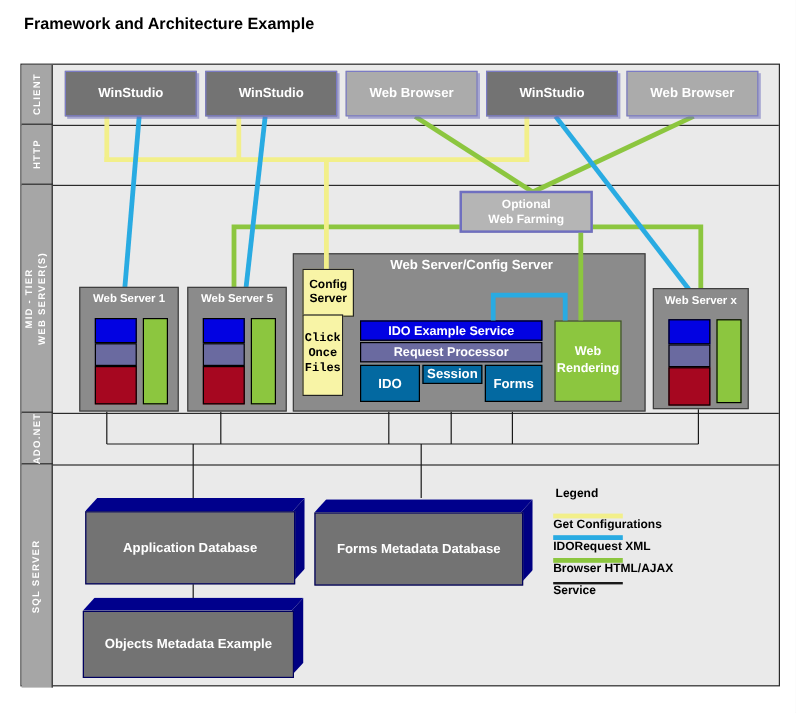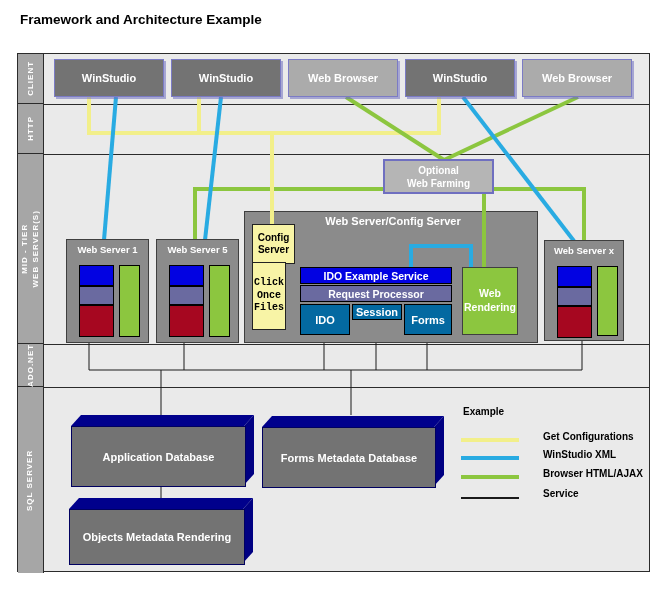--- a/index.html
+++ b/index.html
@@ -56,21 +56,21 @@
   .blk-green{left:52px;top:25px;width:21px;height:72px;background:#8cc63f;}
 
   
   .db{z-index:2;}
   .db .front{position:absolute;left:0;top:11px;background:#737373;border:1px solid #000060;display:flex;align-items:center;justify-content:center;color:#fff;font-weight:bold;font-size:11px;text-align:center;}
   .db .topface{position:absolute;left:0;top:0;height:11px;background:#00008c;}
   .db .rightface{position:absolute;top:0;width:10px;background:#000082;}
 
   
   .lg-title{font-size:10px;font-weight:bold;color:#000;}
-  .lg-row{display:flex;align-items:flex-end;height:14px;}
+  .lg-row{display:flex;align-items:flex-start;height:14px;flex-direction:column;}
   .lg-swatch{width:58px;height:4px;margin-right:24px;flex:none;}
   .lg-swatch.thin{height:2px;}
   .lg-label{font-size:10px;font-weight:bold;color:#000;white-space:nowrap;}
 </style>
 </head>
 <body>
 
 <div class="abs" id="page-title">Framework and Architecture Example</div>
 
 <div class="abs" id="diagram">
@@ -180,31 +180,31 @@
 
   <div class="abs db" style="left:244px;top:362px;width:166px;height:70px;">
     <div class="topface" style="width:182px;clip-path:polygon(10px 0,100% 0,calc(100% - 10px) 100%,0 100%);"></div>
     <div class="rightface" style="left:172px;height:70px;clip-path:polygon(100% 0,0 11px,0 100%,100% calc(100% - 11px));"></div>
     <div class="front" style="width:172px;height:59px;">Forms Metadata Database</div>
   </div>
 
   <div class="abs db" style="left:51px;top:444px;width:184px;height:66px;">
     <div class="topface" style="width:184px;clip-path:polygon(10px 0,100% 0,calc(100% - 10px) 100%,0 100%);"></div>
     <div class="rightface" style="left:174px;height:65px;clip-path:polygon(100% 0,0 11px,0 100%,100% calc(100% - 11px));"></div>
-    <div class="front" style="width:174px;height:54px;">Objects Metadata Rendering</div>
-  </div>
-
-  <div class="abs z2 lg-title" style="left:445px;top:352px;">Example</div>
+    <div class="front" style="width:174px;height:54px;">Objects Metadata Example</div>
+  </div>
+
+  <div class="abs z2 lg-title" style="left:445px;top:352px;">Legend</div>
   <div class="abs z2 lg-row" style="left:443px;top:374px;">
     <div class="lg-swatch" style="background-color: rgb(242, 239, 138);"></div>
     <div class="lg-label">Get Configurations</div>
   </div>
   <div class="abs z2 lg-row" style="left:443px;top:392px;">
     <div class="lg-swatch" style="background-color: rgb(41, 171, 226);"></div>
-    <div class="lg-label">WinStudio XML</div>
+    <div class="lg-label">IDORequest XML</div>
   </div>
   <div class="abs z2 lg-row" style="left:443px;top:411px;">
     <div class="lg-swatch" style="background-color: rgb(140, 198, 63);"></div>
     <div class="lg-label">Browser HTML/AJAX</div>
   </div>
   <div class="abs z2 lg-row" style="left:443px;top:431px;">
     <div class="lg-swatch thin" style="background-color: rgb(26, 26, 26);"></div>
     <div class="lg-label">Service</div>
   </div>
 

